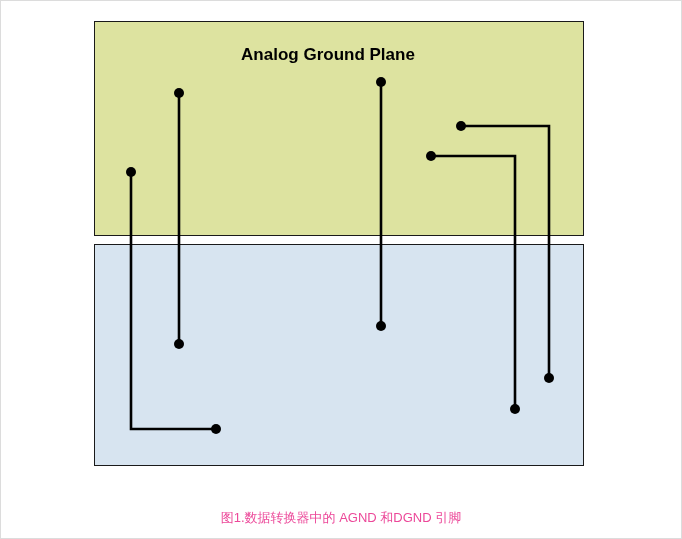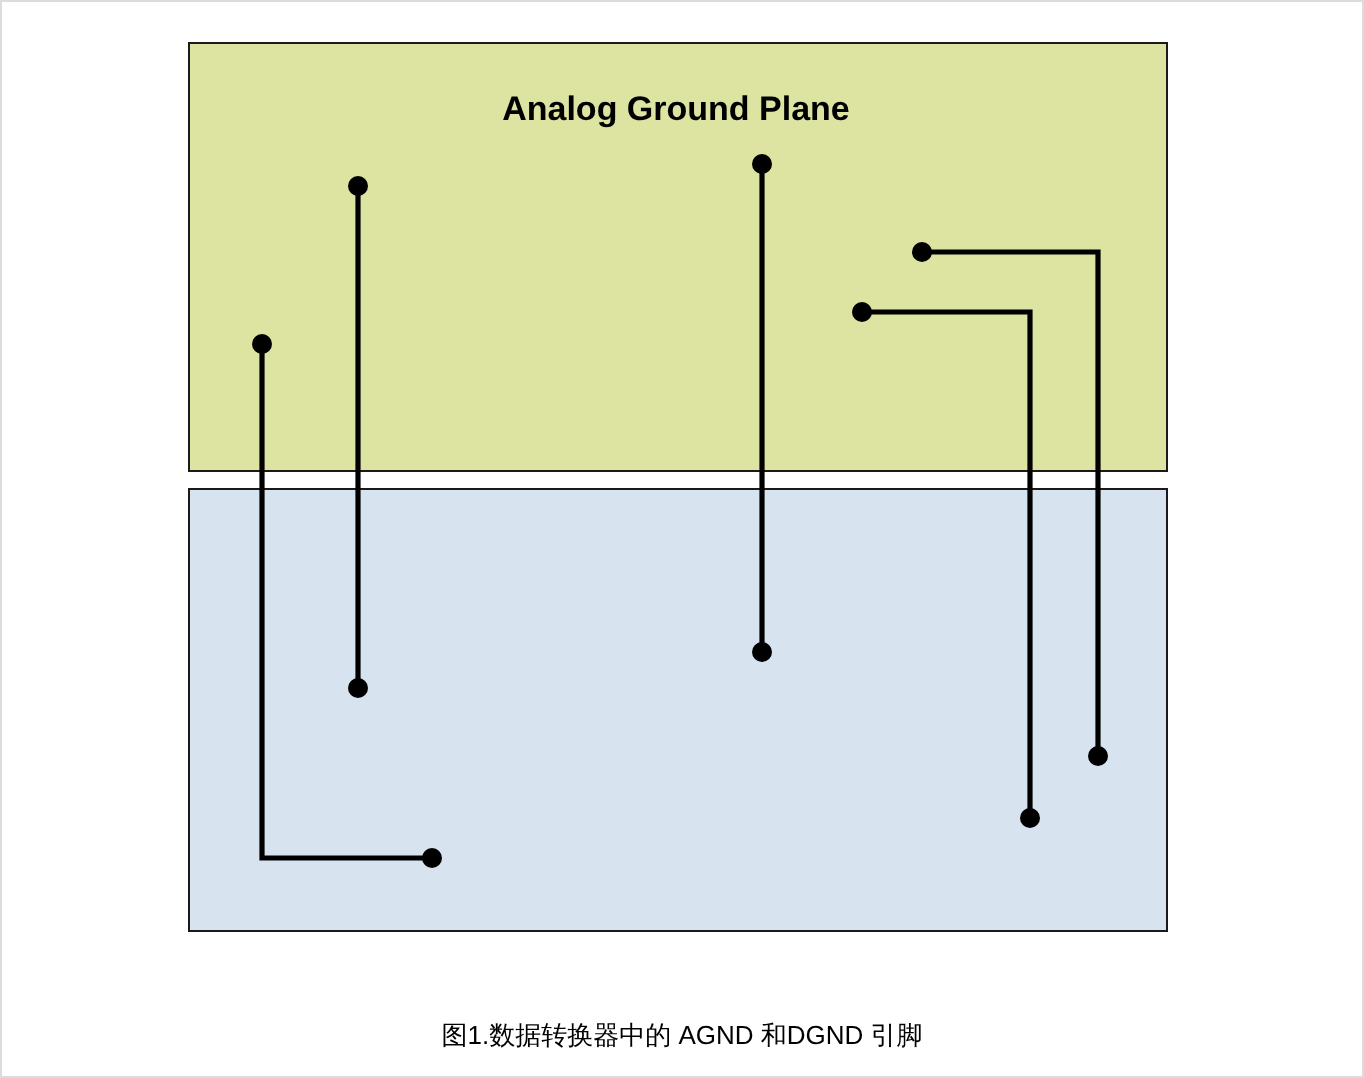--- a/index.html
+++ b/index.html
@@ -35,21 +35,21 @@
     height: 222px;
   }
   .plane-label {
     position: absolute;
     font-weight: bold;
     font-size: 17px;
     color: #000000;
     white-space: nowrap;
   }
   .analog-label {
-    left: 92px;
+    left: 82px;
     top: 44px;
     width: 490px;
     text-align: center;
   }
   .digital-label {
     left: 233px;
     top: 418px;
     text-align: left;
   }
   .connectors-layer {
@@ -60,21 +60,21 @@
     height: 539px;
     pointer-events: none;
   }
   .figure-caption {
     position: absolute;
     left: 0;
     top: 508px;
     width: 100%;
     text-align: center;
     font-size: 13px;
-    color: #000000;
+    color: #ec4899;
   }
 </style>
 </head>
 <body>
 
 <div class="figure-frame">
 
   <div class="plane plane-analog" style="background: rgb(221, 227, 160); border-color: rgb(26, 26, 26);"></div>
 
   <div class="plane plane-digital" style="background: rgb(215, 228, 240); border-color: rgb(26, 26, 26);"></div>

